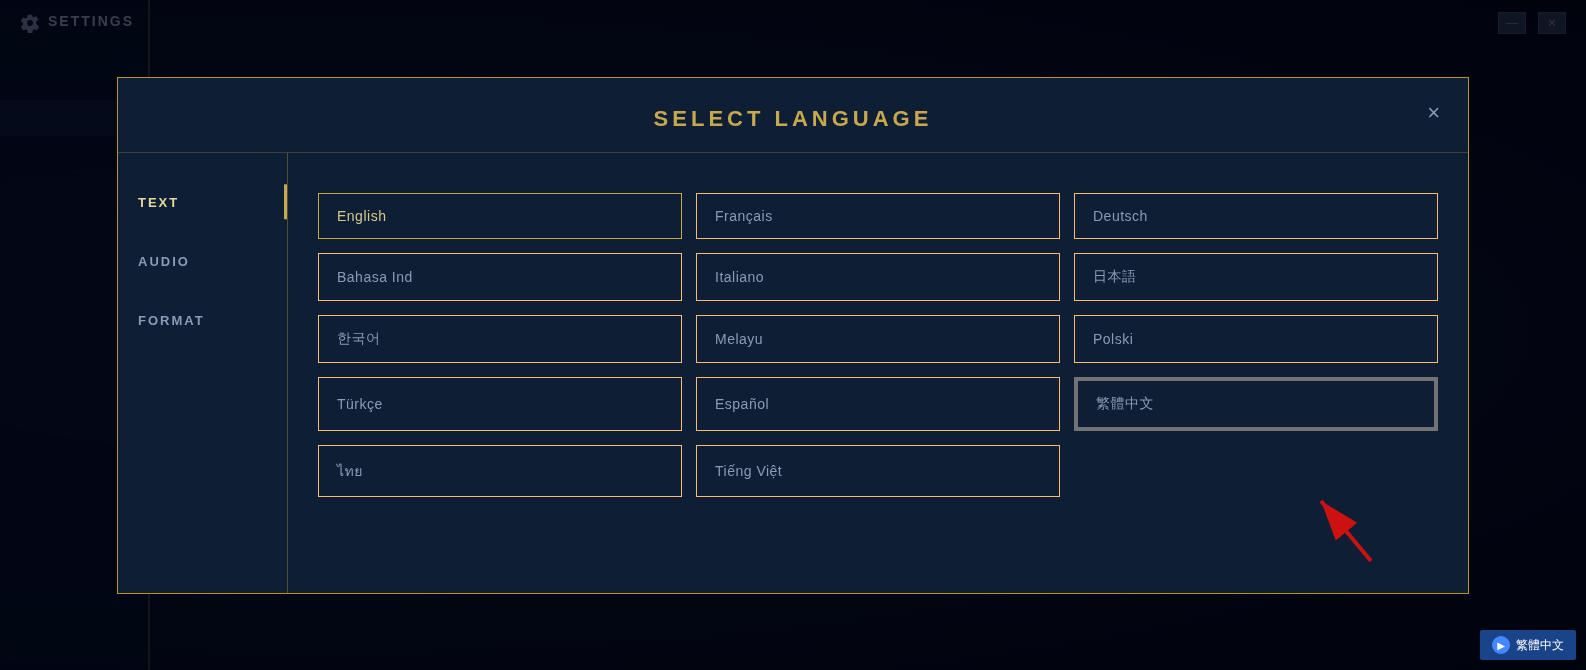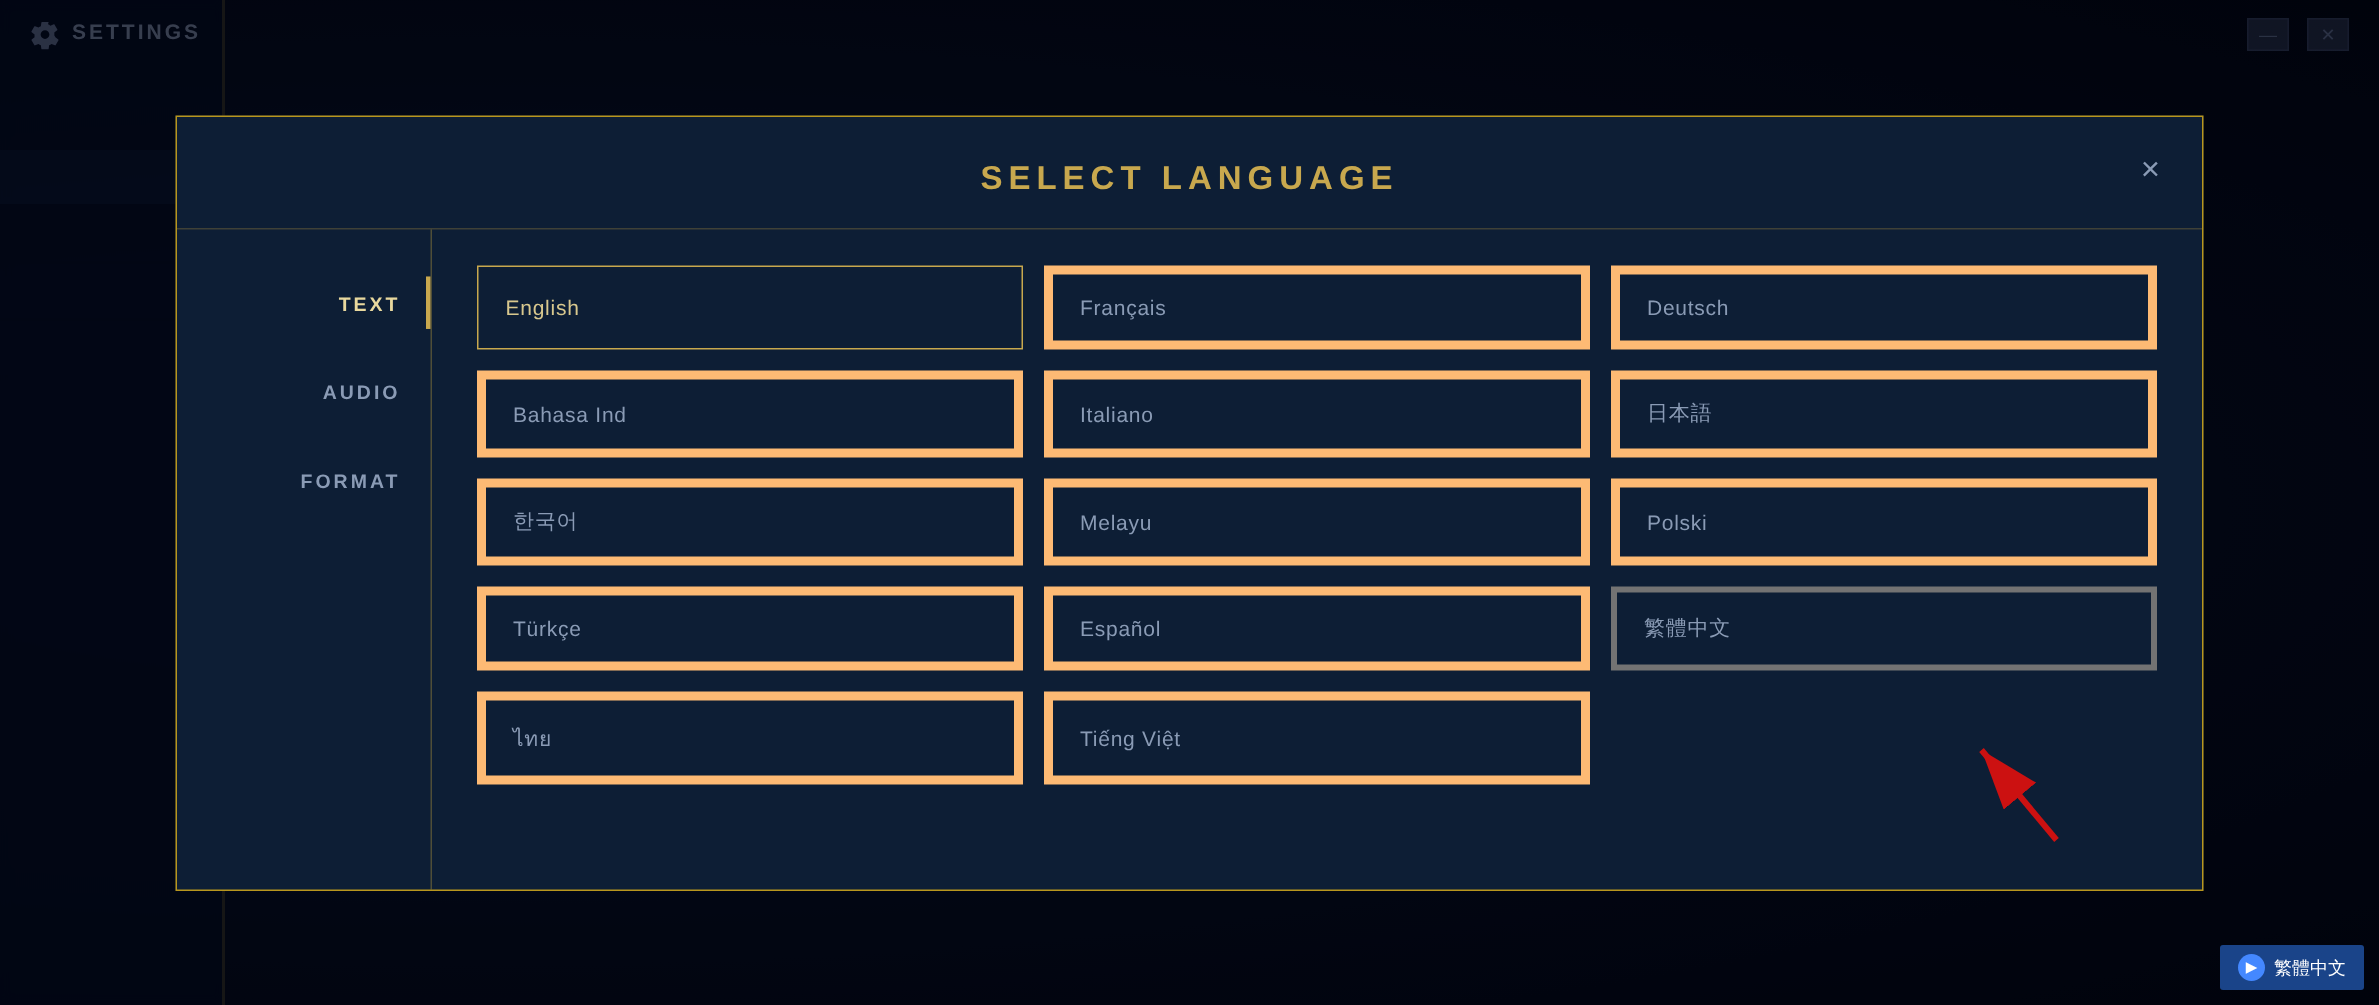--- a/index.html
+++ b/index.html
@@ -164,52 +164,51 @@
 
     .tab-item {
       padding: 22px 20px;
       color: #8a9bb5;
       font-size: 13px;
       font-weight: bold;
       letter-spacing: 2px;
       text-transform: uppercase;
       cursor: pointer;
       position: relative;
-      text-align: right;
     }
 
     .tab-item.active {
       color: #e8d89e;
     }
 
     .tab-item.active::after {
       content: '';
       position: absolute;
       right: 0;
       top: 50%;
       transform: translateY(-50%);
       width: 3px;
       height: 60%;
       background: #c8a84e;
     }
 
     
     .language-grid {
       flex: 1;
-      padding: 24px 30px;
+      padding: 40px 30px;
       display: grid;
       grid-template-columns: repeat(3, 1fr);
       grid-template-rows: repeat(5, auto);
       gap: 14px;
       align-content: start;
     }
 
     .lang-btn {
       background: transparent;
-      border: 6px solid #fdba74;
+      border: 1px solid #fdba74;
       color: #8a9bb5;
       padding: 14px 18px;
       font-size: 14px;
       text-align: left;
       cursor: pointer;
       transition: border-color 0.15s, color 0.15s;
       letter-spacing: 0.5px;
     }
 
     .lang-btn.selected-gold {

